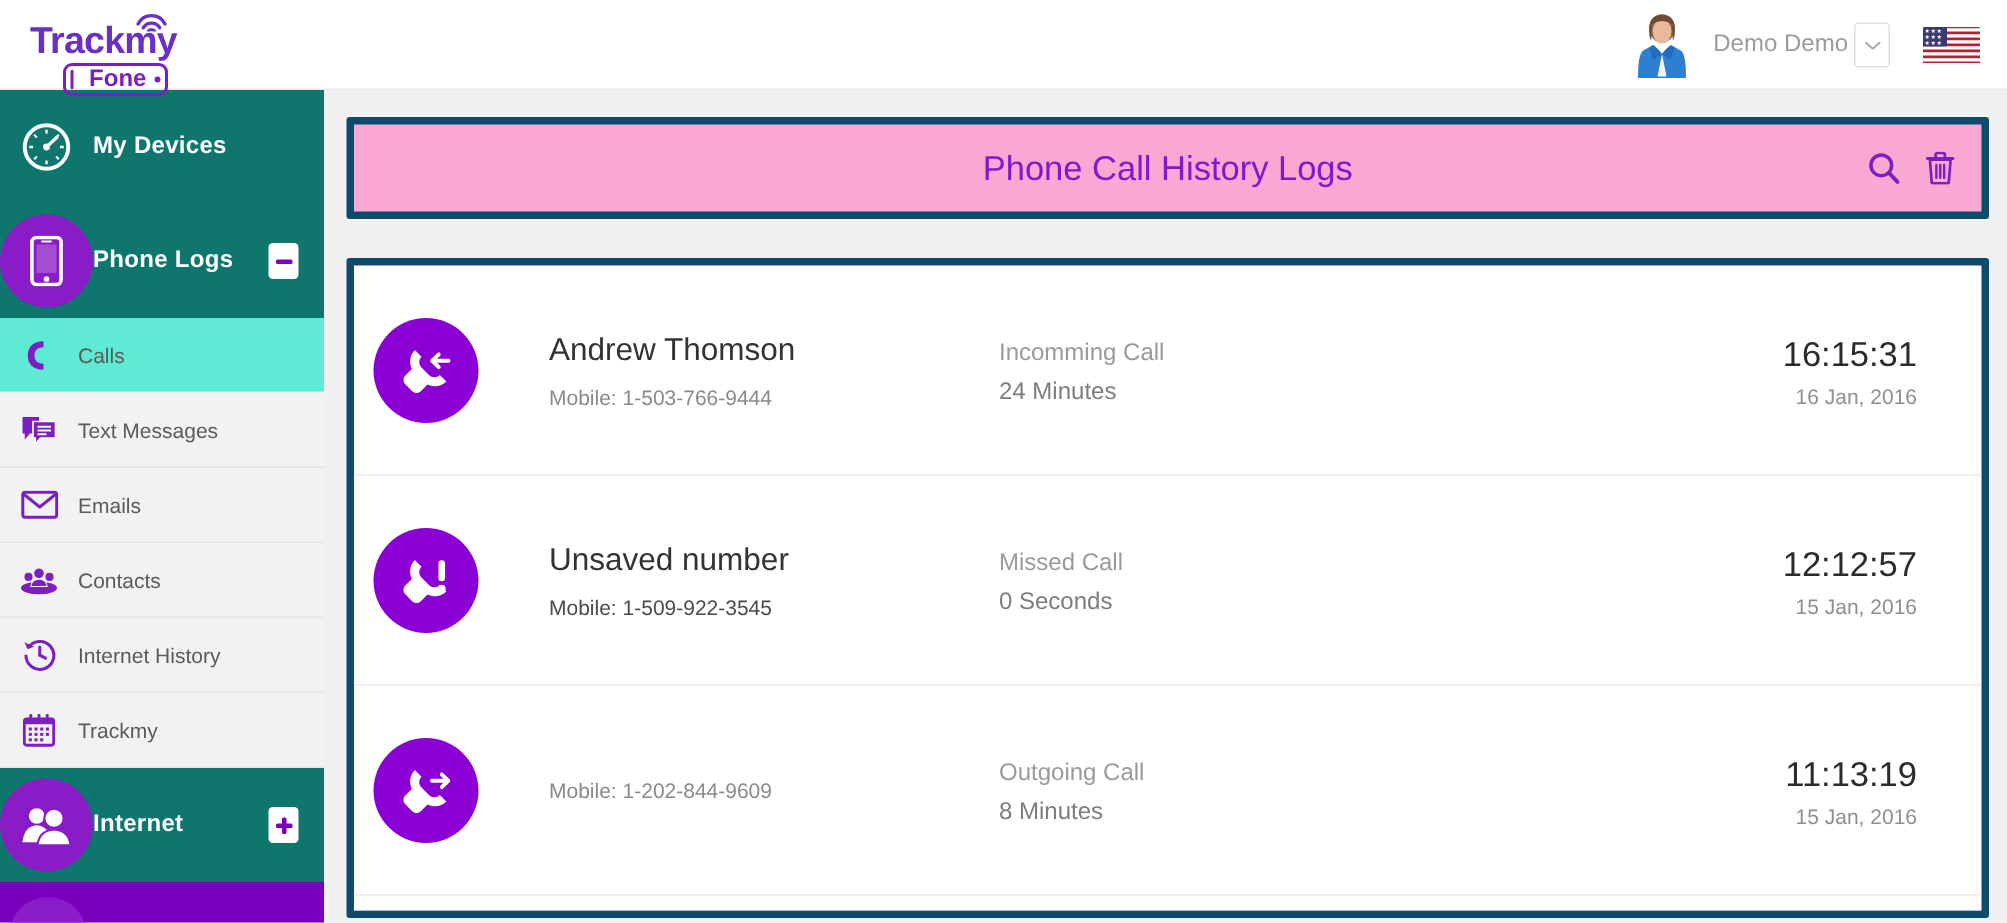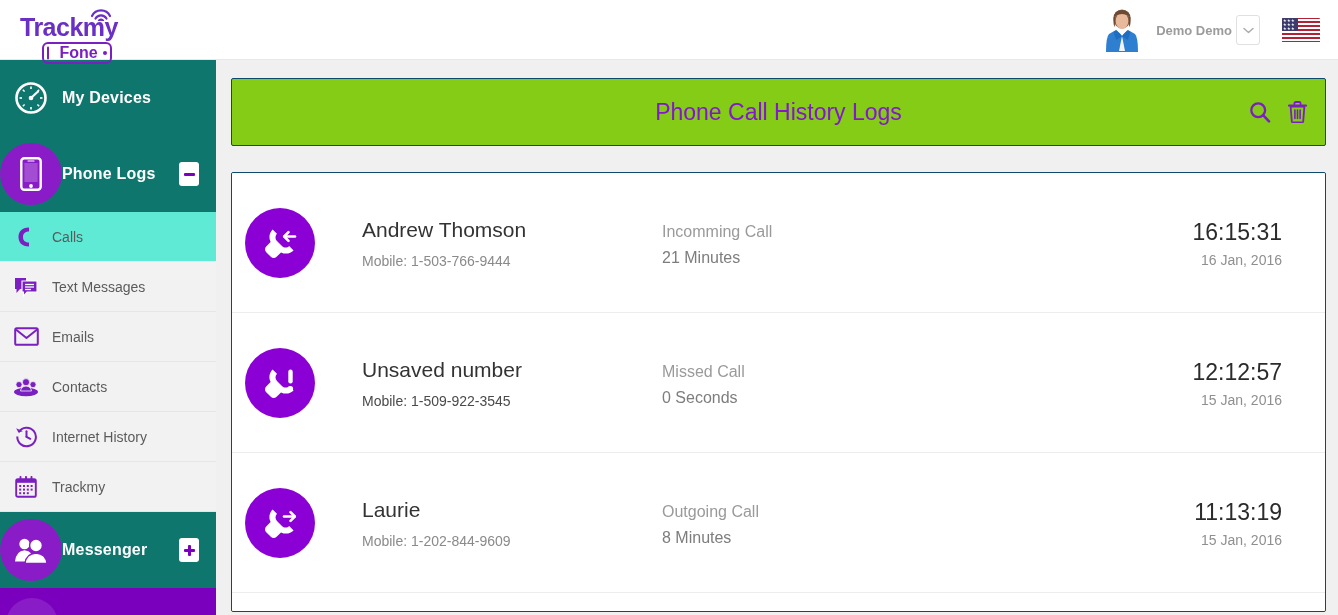--- a/index.html
+++ b/index.html
@@ -91,23 +91,23 @@
     display: flex;
     align-items: center;
     gap: 0;
   }
   .avatar {
     width: 40px; height: 44px;
     margin-right: 14px;
     position: relative;
   }
   .user-name {
-    font-size: 13px;
+    font-size: 16px;
     color: #9b9b9b;
-    font-weight: 700;
+    font-weight: 400;
     margin-right: 4px;
   }
   .caret-btn {
     width: 24px; height: 30px;
     border: 1px solid #e0e0e0;
     border-radius: 3px;
     background: #fff;
     display: flex;
     align-items: center;
     justify-content: center;
@@ -243,22 +243,22 @@
   .main {
     position: absolute;
     top: 60px;
     left: 216px;
     width: 1122px;
     height: 555px;
     background: #f0f0f0;
     overflow: hidden;
   }
   .panel {
-    background: #84cc16;
-    border: 1px solid #0c4a6e;
+    background: #f9a8d4;
+    border: 5px solid #0c4a6e;
     border-radius: 2px;
   }
   .panel-header {
     position: absolute;
     left: 15px; top: 18px;
     width: 1095px;
     height: 68px;
     display: flex;
     align-items: center;
     justify-content: center;
@@ -537,21 +537,21 @@
 
   <div class="nav-main hl">
     <div class="ic-wrap">
       <svg width="36" height="28" viewBox="0 0 36 28">
         <circle cx="11.5" cy="8" r="5.2" fill="#ffffff"></circle>
         <path d="M11.5 14.2 Q3 14.8 2 25.5 L21 25.5 Q20 14.8 11.5 14.2Z" fill="#ffffff"></path>
         <circle cx="23" cy="9.5" r="6.4" fill="#ffffff" stroke="#8a1cc7" stroke-width="1.4"></circle>
         <path d="M23 17 Q13 17.8 12 27.5 L34 27.5 Q33 17.8 23 17Z" fill="#ffffff" stroke="#8a1cc7" stroke-width="1.4"></path>
       </svg>
     </div>
-    <span class="label">Messenger</span>
+    <span class="label">Internet</span>
     <div class="toggle-btn">
       <span class="bar-h"></span>
       <span class="bar-v"></span>
     </div>
   </div>
 
   <div class="nav-partial">
     <div class="pcircle"></div>
   </div>
 </div>
@@ -589,21 +589,21 @@
           <line x1="37" y1="15.5" x2="26.5" y2="15.5" stroke="#ffffff" stroke-width="2.6" stroke-linecap="round"></line>
           <path d="M30.5 11.2 L26.2 15.5 L30.5 19.8" fill="none" stroke="#ffffff" stroke-width="2.6" stroke-linecap="round" stroke-linejoin="round"></path>
         </svg>
       </div>
       <div class="col-contact">
         <div class="contact-name">Andrew Thomson</div>
         <div class="contact-number">Mobile: 1-503-766-9444</div>
       </div>
       <div class="col-type">
         <div class="call-type">Incomming Call</div>
-        <div class="call-duration">21 Minutes</div>
+        <div class="call-duration">24 Minutes</div>
       </div>
       <div class="col-time">
         <div class="call-time">16:15:31</div>
         <div class="call-date">16 Jan, 2016</div>
       </div>
     </div>
 
     <div class="log-row">
       <div class="call-icon">
         <svg width="44" height="44" viewBox="0 0 44 44">
@@ -628,21 +628,20 @@
 
     <div class="log-row">
       <div class="call-icon">
         <svg width="44" height="44" viewBox="0 0 44 44">
           <path d="M14.6 8.4 C11.4 11.6 10.4 16.4 12.6 21 L8.2 25.4 C6.6 27 6.6 29.6 8.2 31.2 L12.8 35.8 C14.4 37.4 17 37.4 18.6 35.8 L23 31.4 C27.6 33.6 32.4 32.6 35.6 29.4 L31.2 25 C29.2 27 26 27 24 25 L19 20 C17 18 17 14.8 19 12.8 Z" fill="#ffffff"></path>
           <line x1="26" y1="15.5" x2="36.5" y2="15.5" stroke="#ffffff" stroke-width="2.6" stroke-linecap="round"></line>
           <path d="M32.5 11.2 L36.8 15.5 L32.5 19.8" fill="none" stroke="#ffffff" stroke-width="2.6" stroke-linecap="round" stroke-linejoin="round"></path>
         </svg>
       </div>
       <div class="col-contact">
-        <div class="contact-name">Laurie</div>
         <div class="contact-number">Mobile: 1-202-844-9609</div>
       </div>
       <div class="col-type">
         <div class="call-type">Outgoing Call</div>
         <div class="call-duration">8 Minutes</div>
       </div>
       <div class="col-time">
         <div class="call-time">11:13:19</div>
         <div class="call-date">15 Jan, 2016</div>
       </div>

